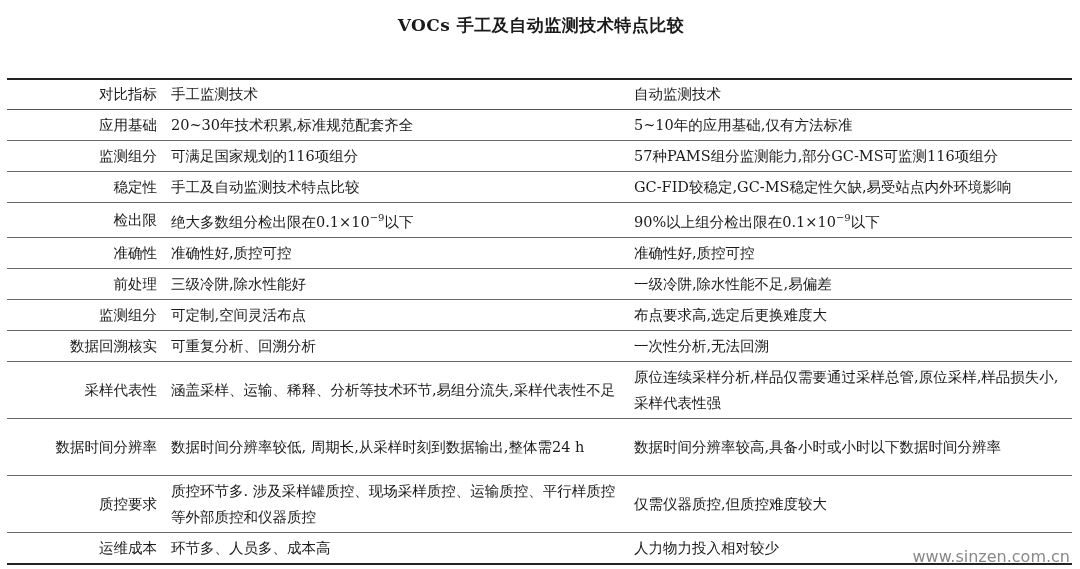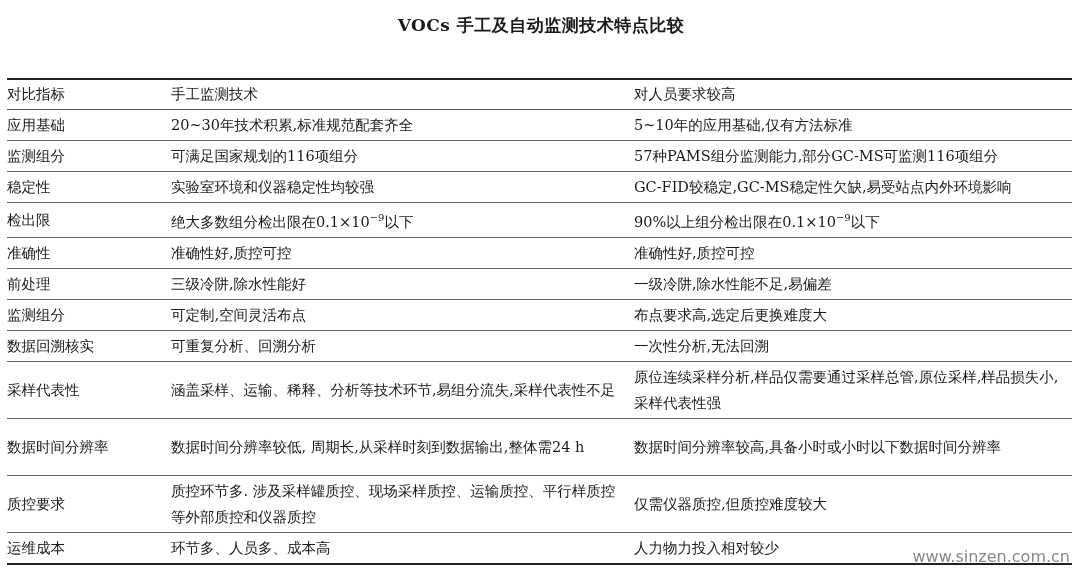--- a/index.html
+++ b/index.html
@@ -14,21 +14,21 @@
     }
     table.cmp {
       position: absolute; top: 78px; left: 7px; width: 1065px;
       border-collapse: collapse; font-size: 14.5px;
     }
     table.cmp thead tr { border-top: 2px solid #222; border-bottom: 1.5px solid #555; }
     table.cmp tbody tr { border-bottom: 1.5px solid #666; }
     table.cmp tbody tr:last-child { border-bottom: 2px solid #222; }
     table.cmp th { font-weight: normal; height: 29px; padding: 0; }
     table.cmp td { padding: 2px 0; line-height: 26px; vertical-align: middle; }
-    .c1 { width: 150px; text-align: left; }
+    .c1 { width: 150px; text-align: right; }
     .c2 { width: 447px; text-align: left; padding-left: 14px !important; padding-right: 6px !important; }
     .c3 { text-align: left; padding-left: 10px !important; }
     th.c2, th.c3 { text-align: left; }
     tr.r1 td { height: 25px; }
     tr.r2 td { height: 52px; }
     .watermark {
       position: absolute; right: 10px; bottom: 3px;
       font-family: "DejaVu Sans", sans-serif; font-size: 16px; color: #888;
     }
     sup { font-size: 10px; }
@@ -36,37 +36,37 @@
 </head>
 <body>
 
 <div class="title">VOCs 手工及自动监测技术特点比较</div>
 
 <table class="cmp">
   <thead>
     <tr>
       <th class="c1">对比指标</th>
       <th class="c2">手工监测技术</th>
-      <th class="c3">对人员要求较高</th>
+      <th class="c3">自动监测技术</th>
     </tr>
   </thead>
   <tbody>
     <tr class="r1">
       <td class="c1">应用基础</td>
       <td class="c2">20~30年技术积累,标准规范配套齐全</td>
       <td class="c3">5~10年的应用基础,仅有方法标准</td>
     </tr>
     <tr class="r1">
       <td class="c1">监测组分</td>
       <td class="c2">可满足国家规划的116项组分</td>
       <td class="c3">57种PAMS组分监测能力,部分GC-MS可监测116项组分</td>
     </tr>
     <tr class="r1">
       <td class="c1">稳定性</td>
-      <td class="c2">实验室环境和仪器稳定性均较强</td>
+      <td class="c2">手工及自动监测技术特点比较</td>
       <td class="c3">GC-FID较稳定,GC-MS稳定性欠缺,易受站点内外环境影响</td>
     </tr>
     <tr class="r1">
       <td class="c1">检出限</td>
       <td class="c2"><span>绝大多数组分检出限在0.1×10</span><sup>−9</sup><span>以下</span></td>
       <td class="c3"><span>90%以上组分检出限在0.1×10</span><sup>−9</sup><span>以下</span></td>
     </tr>
     <tr class="r1">
       <td class="c1">准确性</td>
       <td class="c2">准确性好,质控可控</td>

